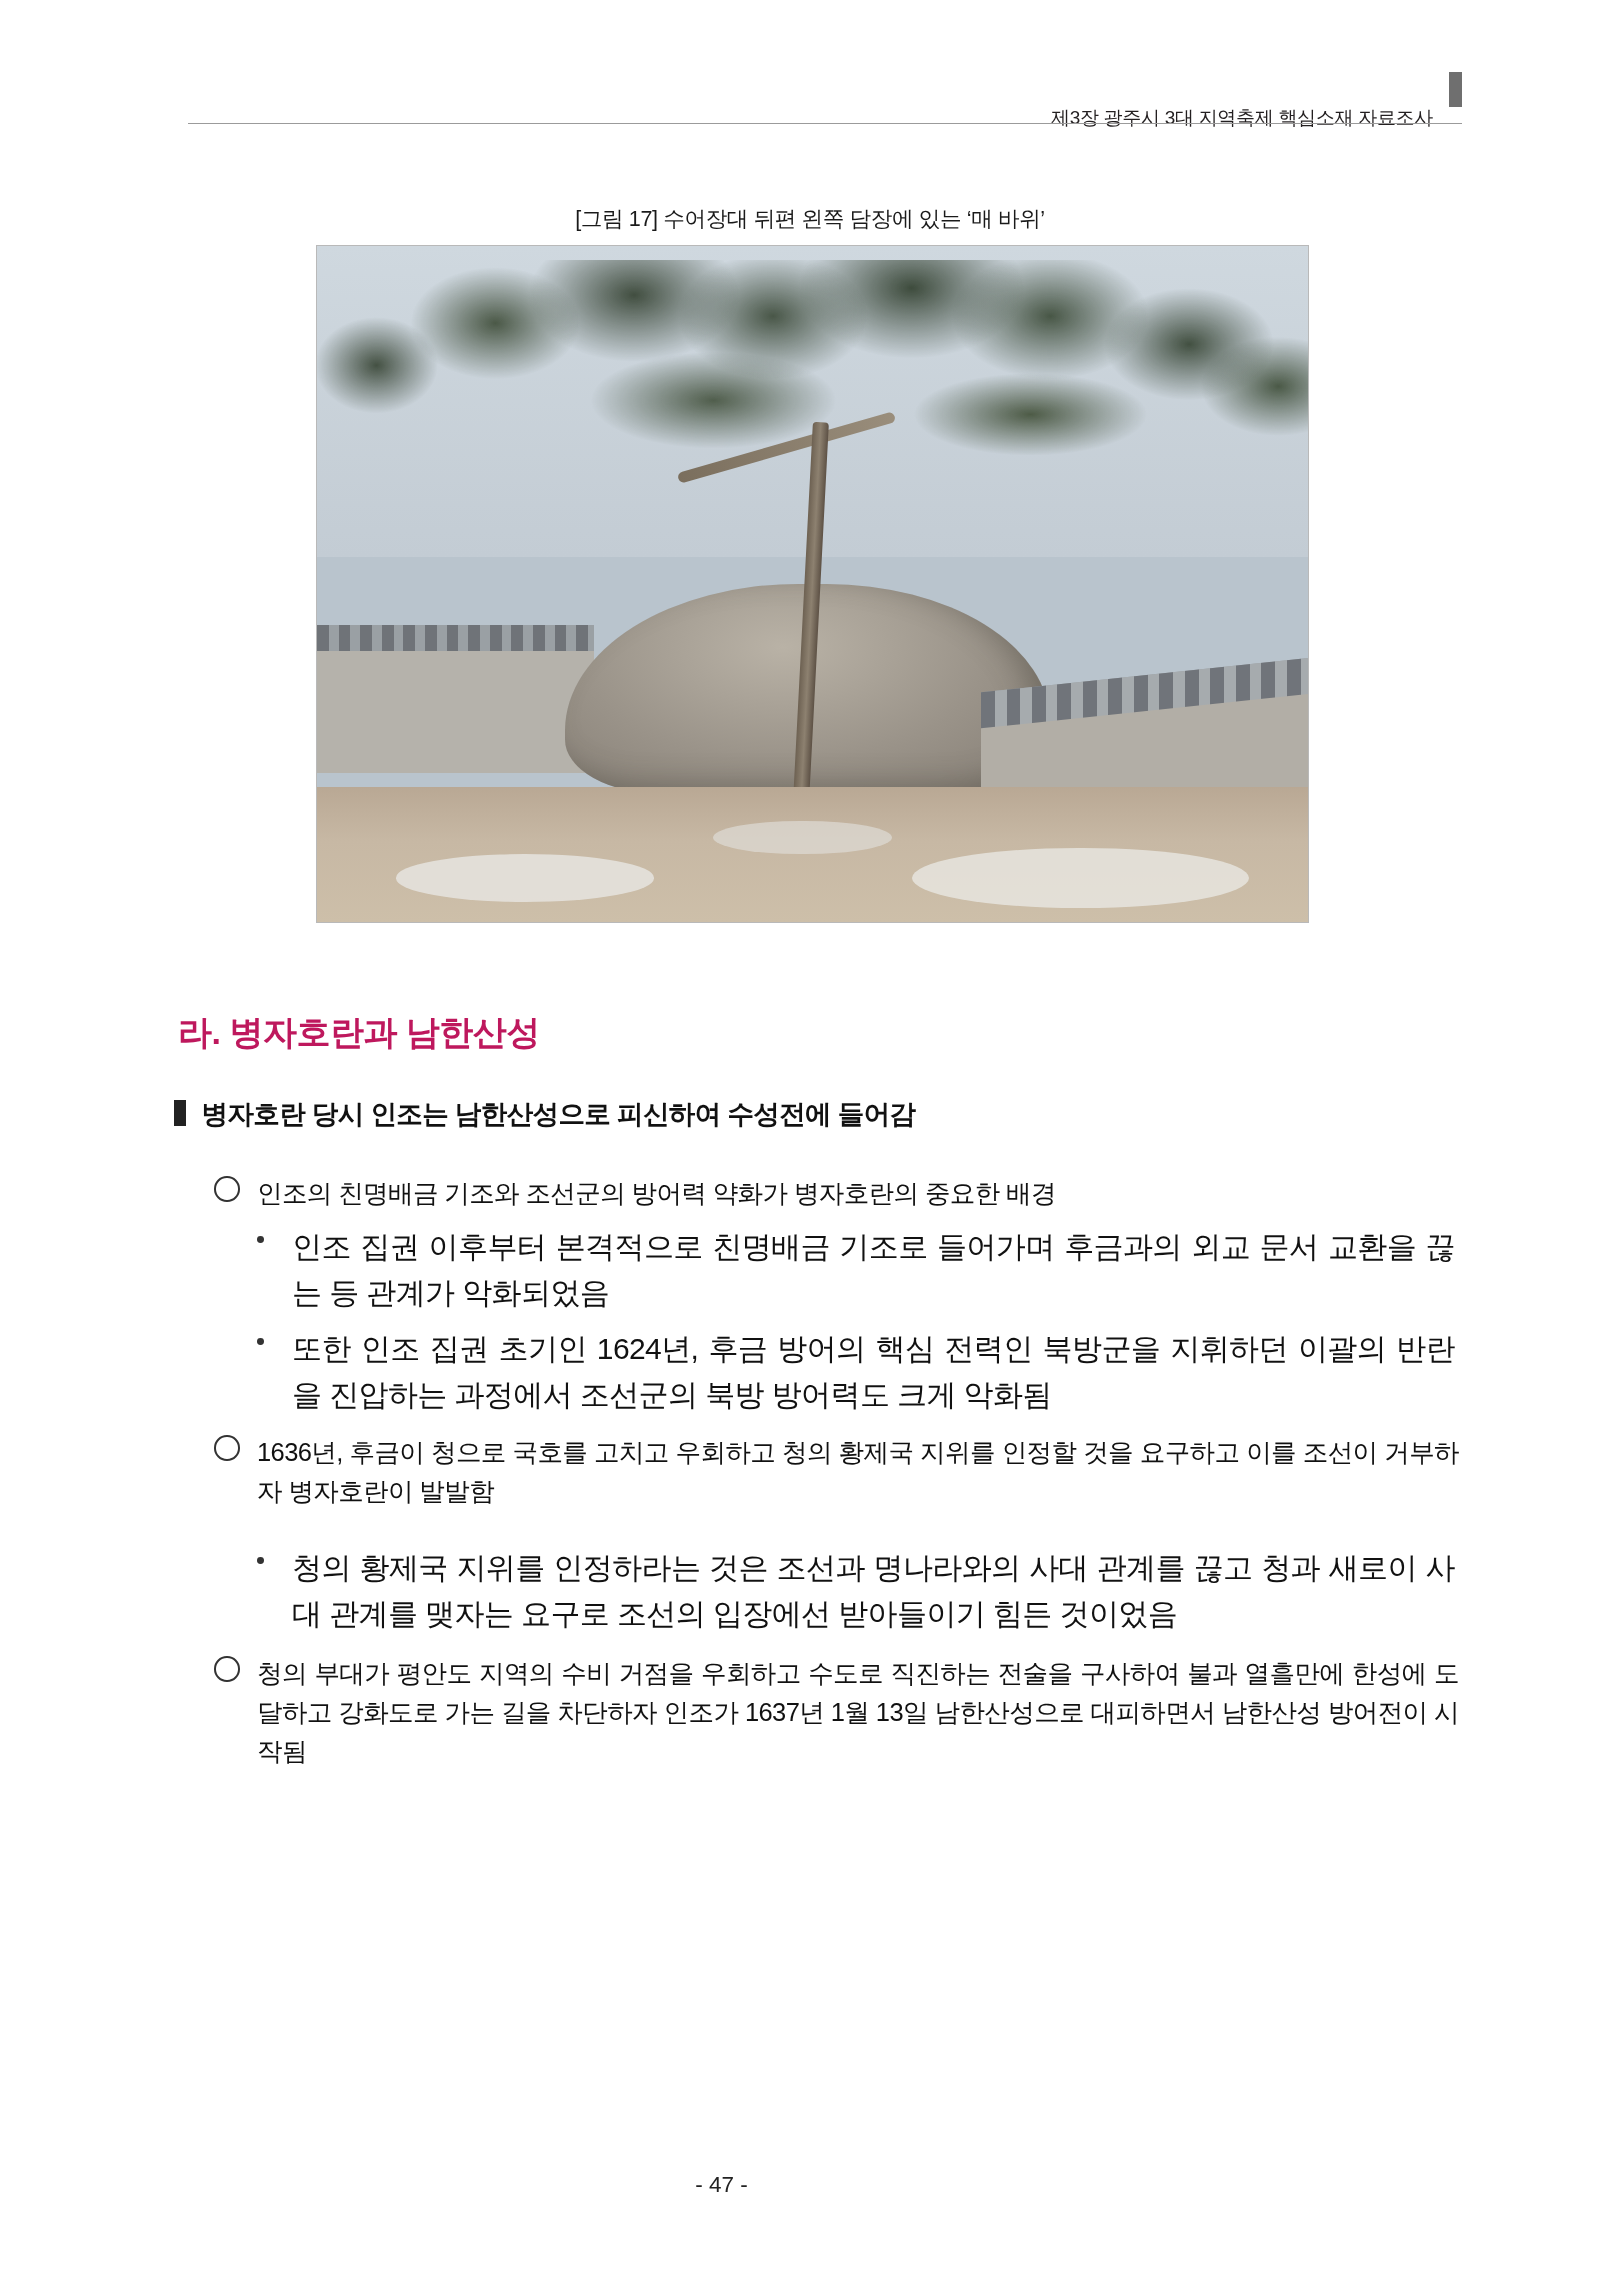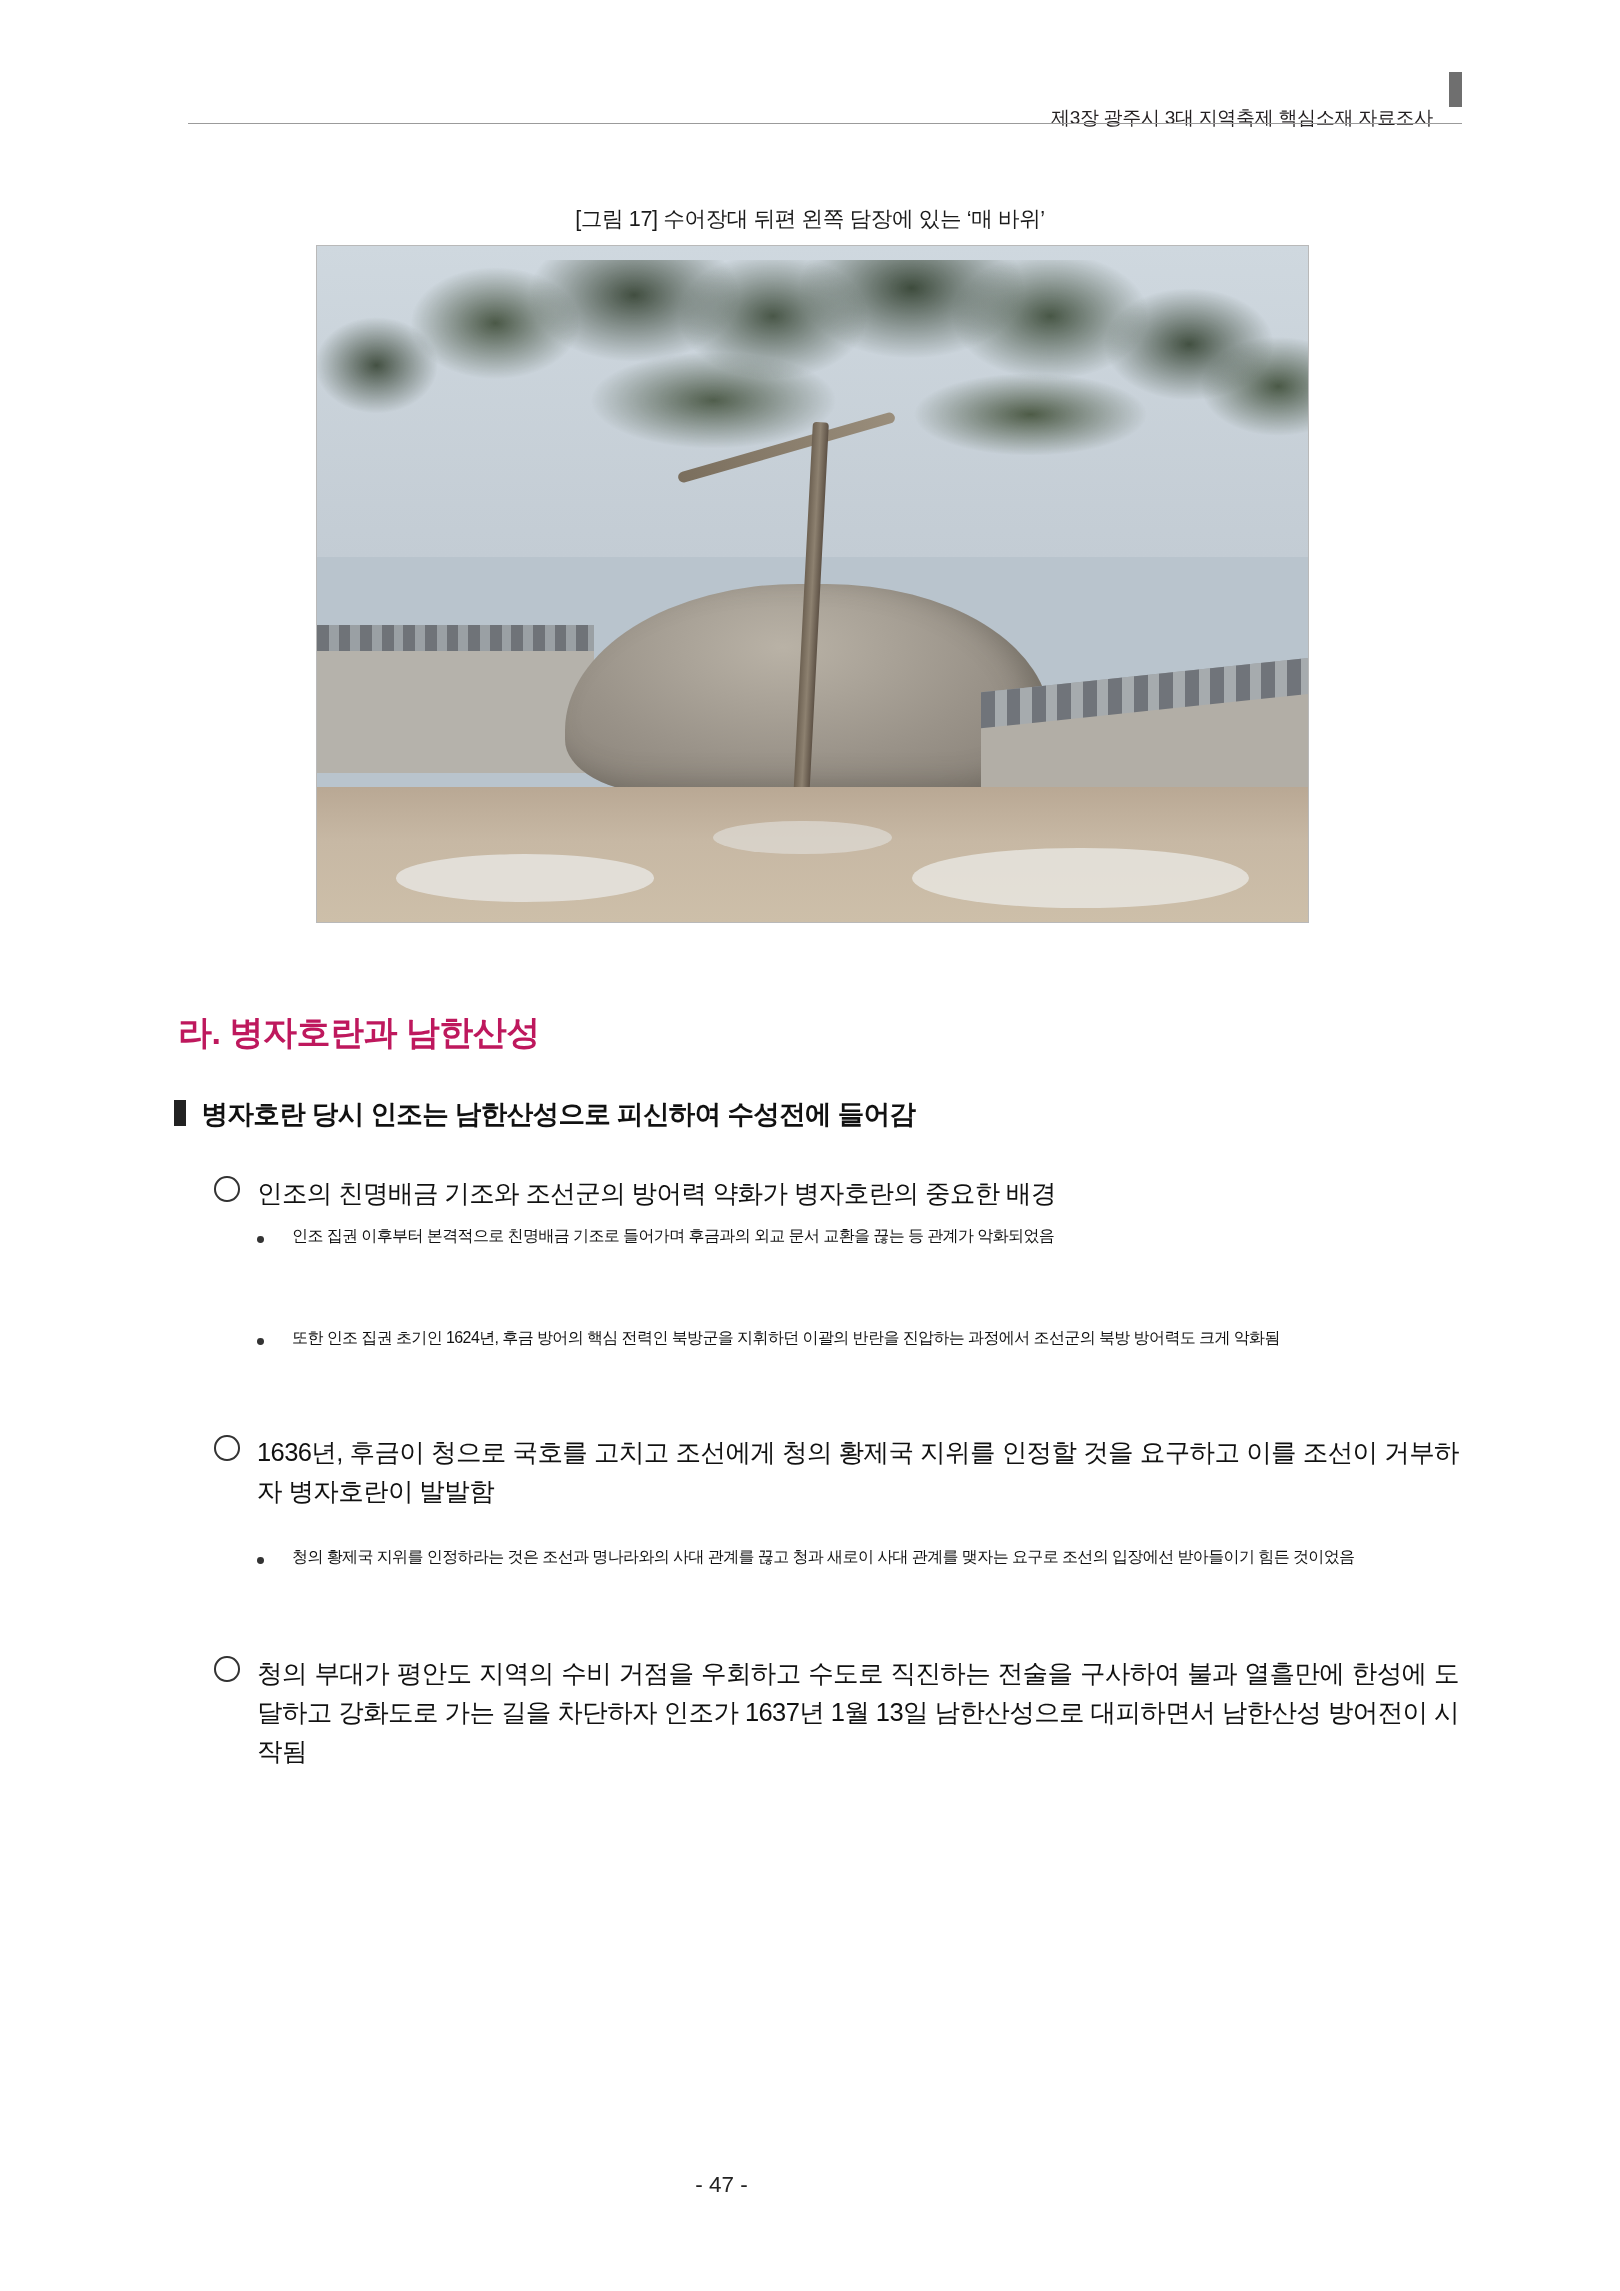--- a/index.html
+++ b/index.html
@@ -250,21 +250,21 @@
   .lvl2 .txt {
     display: block;
     margin-left: 43px;
     text-align: justify;
   }
 
   .lvl3 {
     position: absolute;
     left: 257px;
     width: 1198px;
-    font-size: 16px;
+    font-size: 30px;
     letter-spacing: -0.6px;
     line-height: 1.52;
     color: #111;
   }
   .lvl3 .bul {
     position: absolute;
     left: 0;
     top: 11.8px;
     width: 6.9px;
     height: 6.9px;
@@ -332,21 +332,21 @@
     <span class="txt">인조 집권 이후부터 본격적으로 친명배금 기조로 들어가며 후금과의 외교 문서 교환을 끊는 등 관계가 악화되었음</span>
   </div>
 
   <div class="lvl3" style="top:1326px;">
     <span class="bul"></span>
     <span class="txt">또한 인조 집권 초기인 1624년, 후금 방어의 핵심 전력인 북방군을 지휘하던 이괄의 반란을 진압하는 과정에서 조선군의 북방 방어력도 크게 악화됨</span>
   </div>
 
   <div class="lvl2" style="top:1433px;">
     <span class="bul"></span>
-    <span class="txt">1636년, 후금이 청으로 국호를 고치고 조선에게 청의 황제국 지위를 인정할 것을 요구하고 이를 조선이 거부하자 병자호란이 발발함</span>
+    <span class="txt">1636년, 후금이 청으로 국호를 고치고 우회하고 청의 황제국 지위를 인정할 것을 요구하고 이를 조선이 거부하자 병자호란이 발발함</span>
   </div>
 
   <div class="lvl3" style="top:1545px;">
     <span class="bul"></span>
     <span class="txt">청의 황제국 지위를 인정하라는 것은 조선과 명나라와의 사대 관계를 끊고 청과 새로이 사대 관계를 맺자는 요구로 조선의 입장에선 받아들이기 힘든 것이었음</span>
   </div>
 
   <div class="lvl2" style="top:1654px;">
     <span class="bul"></span>
     <span class="txt">청의 부대가 평안도 지역의 수비 거점을 우회하고 수도로 직진하는 전술을 구사하여 불과 열흘만에 한성에 도달하고 강화도로 가는 길을 차단하자 인조가 1637년 1월 13일 남한산성으로 대피하면서 남한산성 방어전이 시작됨</span>

